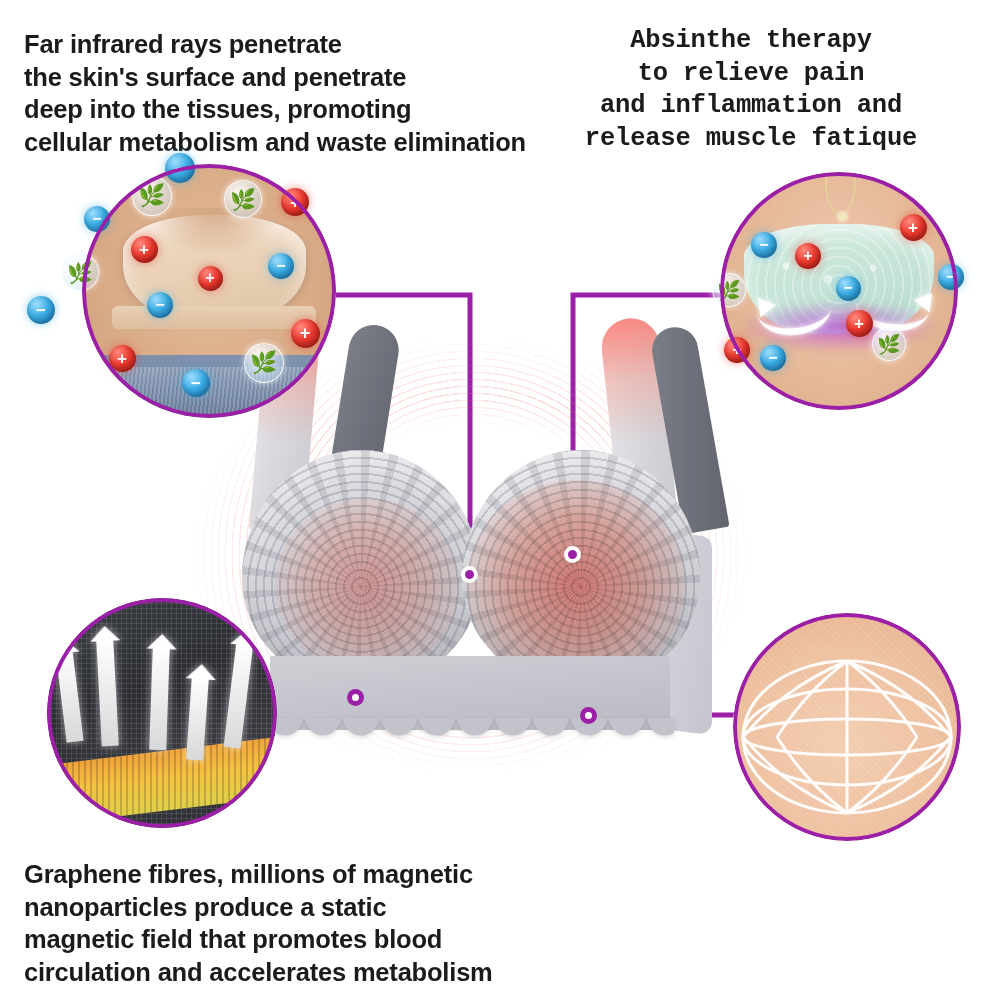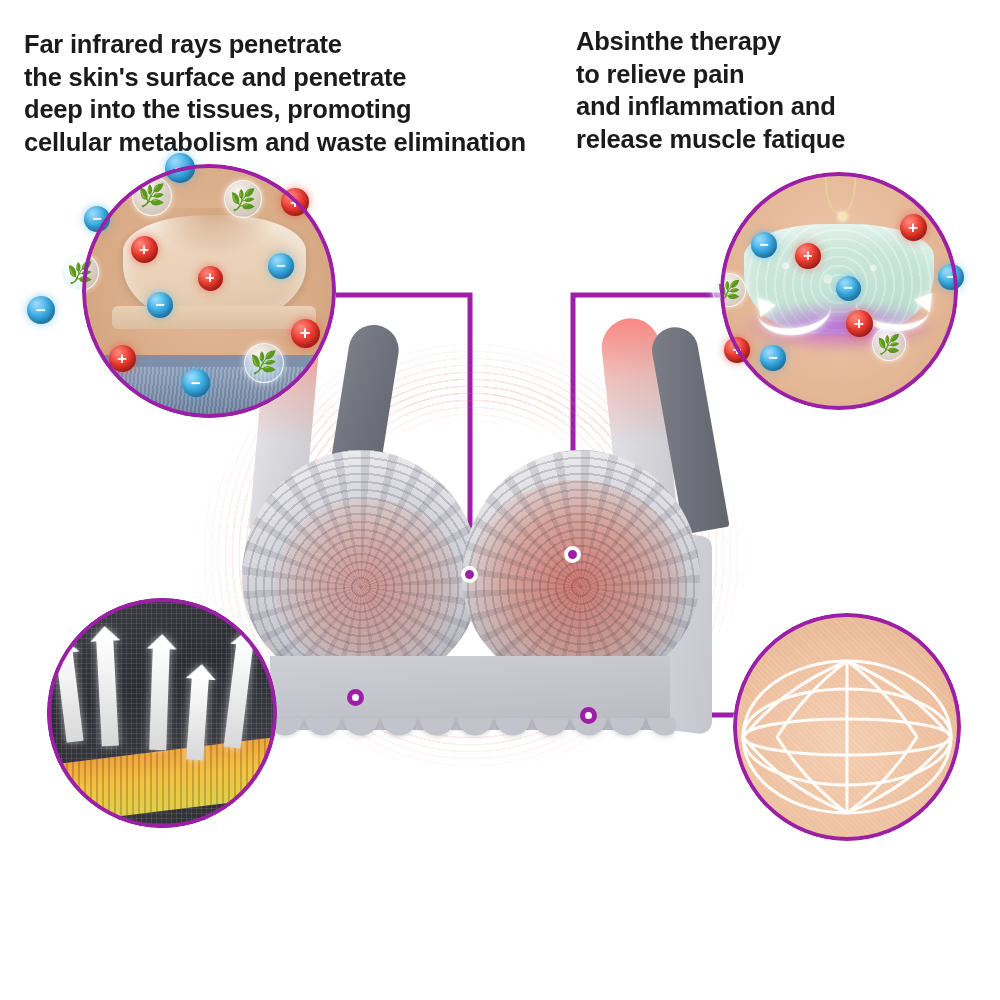--- a/index.html
+++ b/index.html
@@ -21,21 +21,21 @@
     position: absolute;
     color: #1b1b1b;
     font-family: "Liberation Sans", sans-serif;
     font-weight: 600;
     font-size: 25.5px;
     line-height: 32.5px;
     letter-spacing: -0.2px;
     white-space: pre-line;
   }
   #cap-tl { left: 24px;  top: 28px;  text-align: left;  width: 600px; }
-  #cap-tr { right: 22px; top: 25px;  text-align: left; width: 350px; }
+  #cap-tr { right: 22px; top: 25px;  text-align: center; width: 350px; font-family: Liberation Mono, monospace; }
   #cap-bl { left: 24px;  top: 858px; text-align: left;  width: 545px; }
   #cap-br { right: 22px; top: 893px; text-align: right; width: 345px; }
 
   
   #wires { position: absolute; inset: 0; width: 1000px; height: 1000px; pointer-events: none; }
 
   
   .inset {
     position: absolute;
     border-radius: 50%;
@@ -281,20 +281,24 @@
 <div id="stage">
 
   <div class="caption" id="cap-tl">Far infrared rays penetrate
 the skin's surface and penetrate
 deep into the tissues, promoting
 cellular metabolism and waste elimination</div>
   <div class="caption" id="cap-tr">Absinthe therapy
 to relieve pain
 and inflammation and
 release muscle fatique</div>
+  <div class="caption" id="cap-bl">Graphene fibres, millions of magnetic
+nanoparticles produce a static
+magnetic field that promotes  blood
+circulation and accelerates metabolism</div>
 
   <svg id="wires" viewBox="0 0 1000 1000">
     <g fill="none" stroke="#9c1fa8" stroke-width="5" stroke-linecap="square">
 
       <path d="M 305,295 L 470,295 L 470,575"></path>
 
       <path d="M 740,295 L 573,295 L 573,555"></path>
 
       <path d="M 263,714 L 355,697"></path>
 

